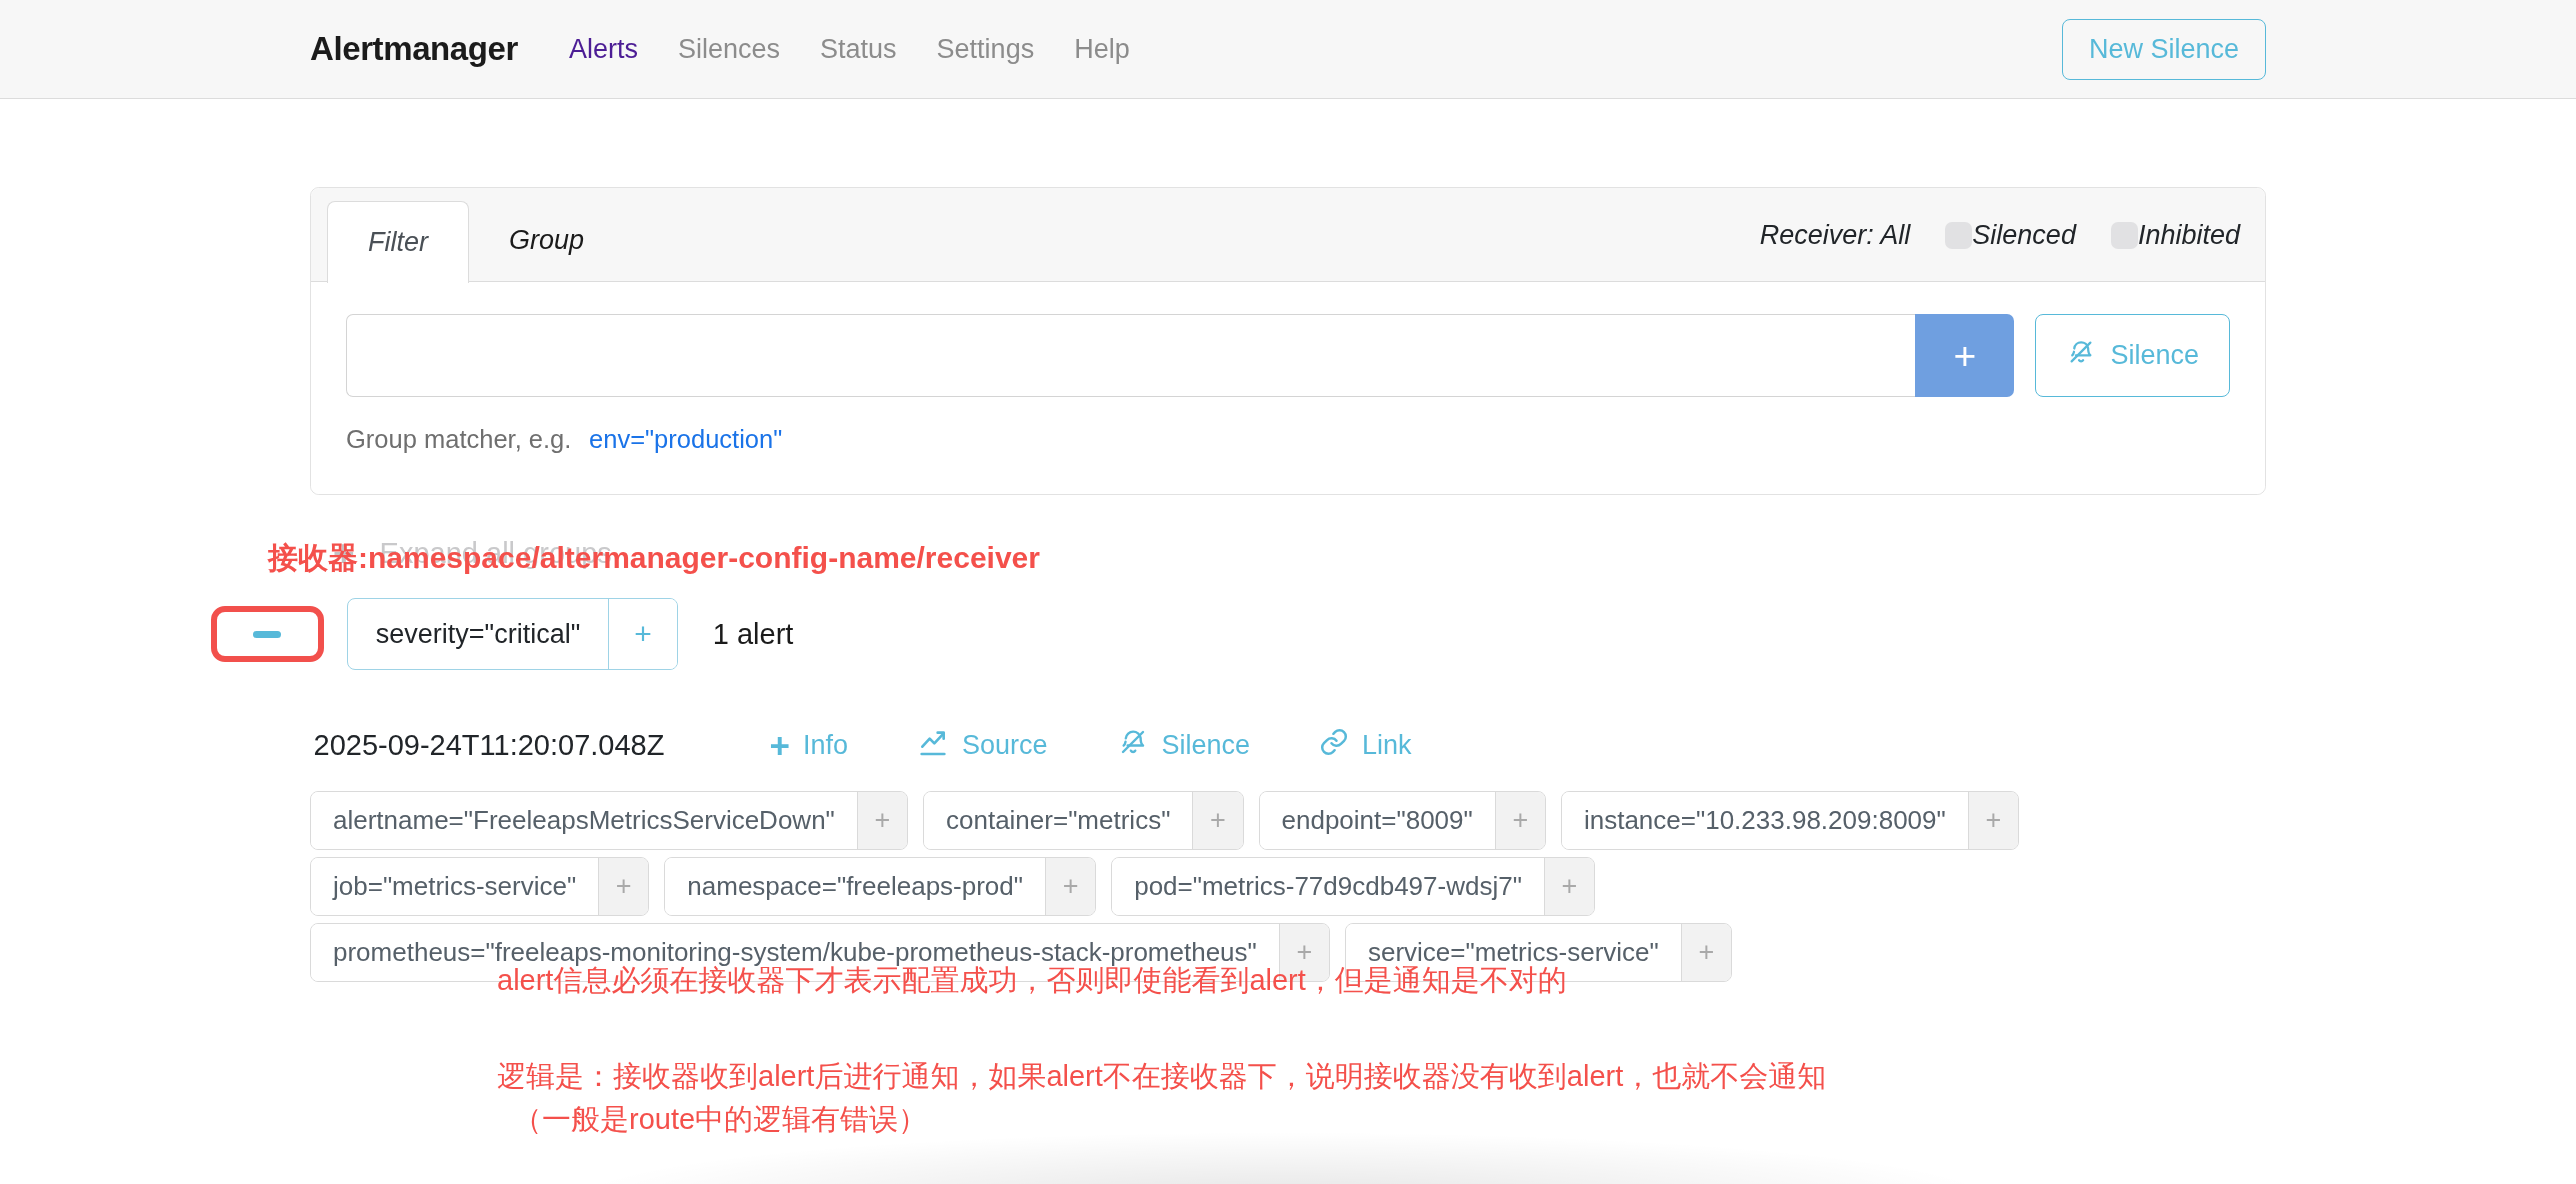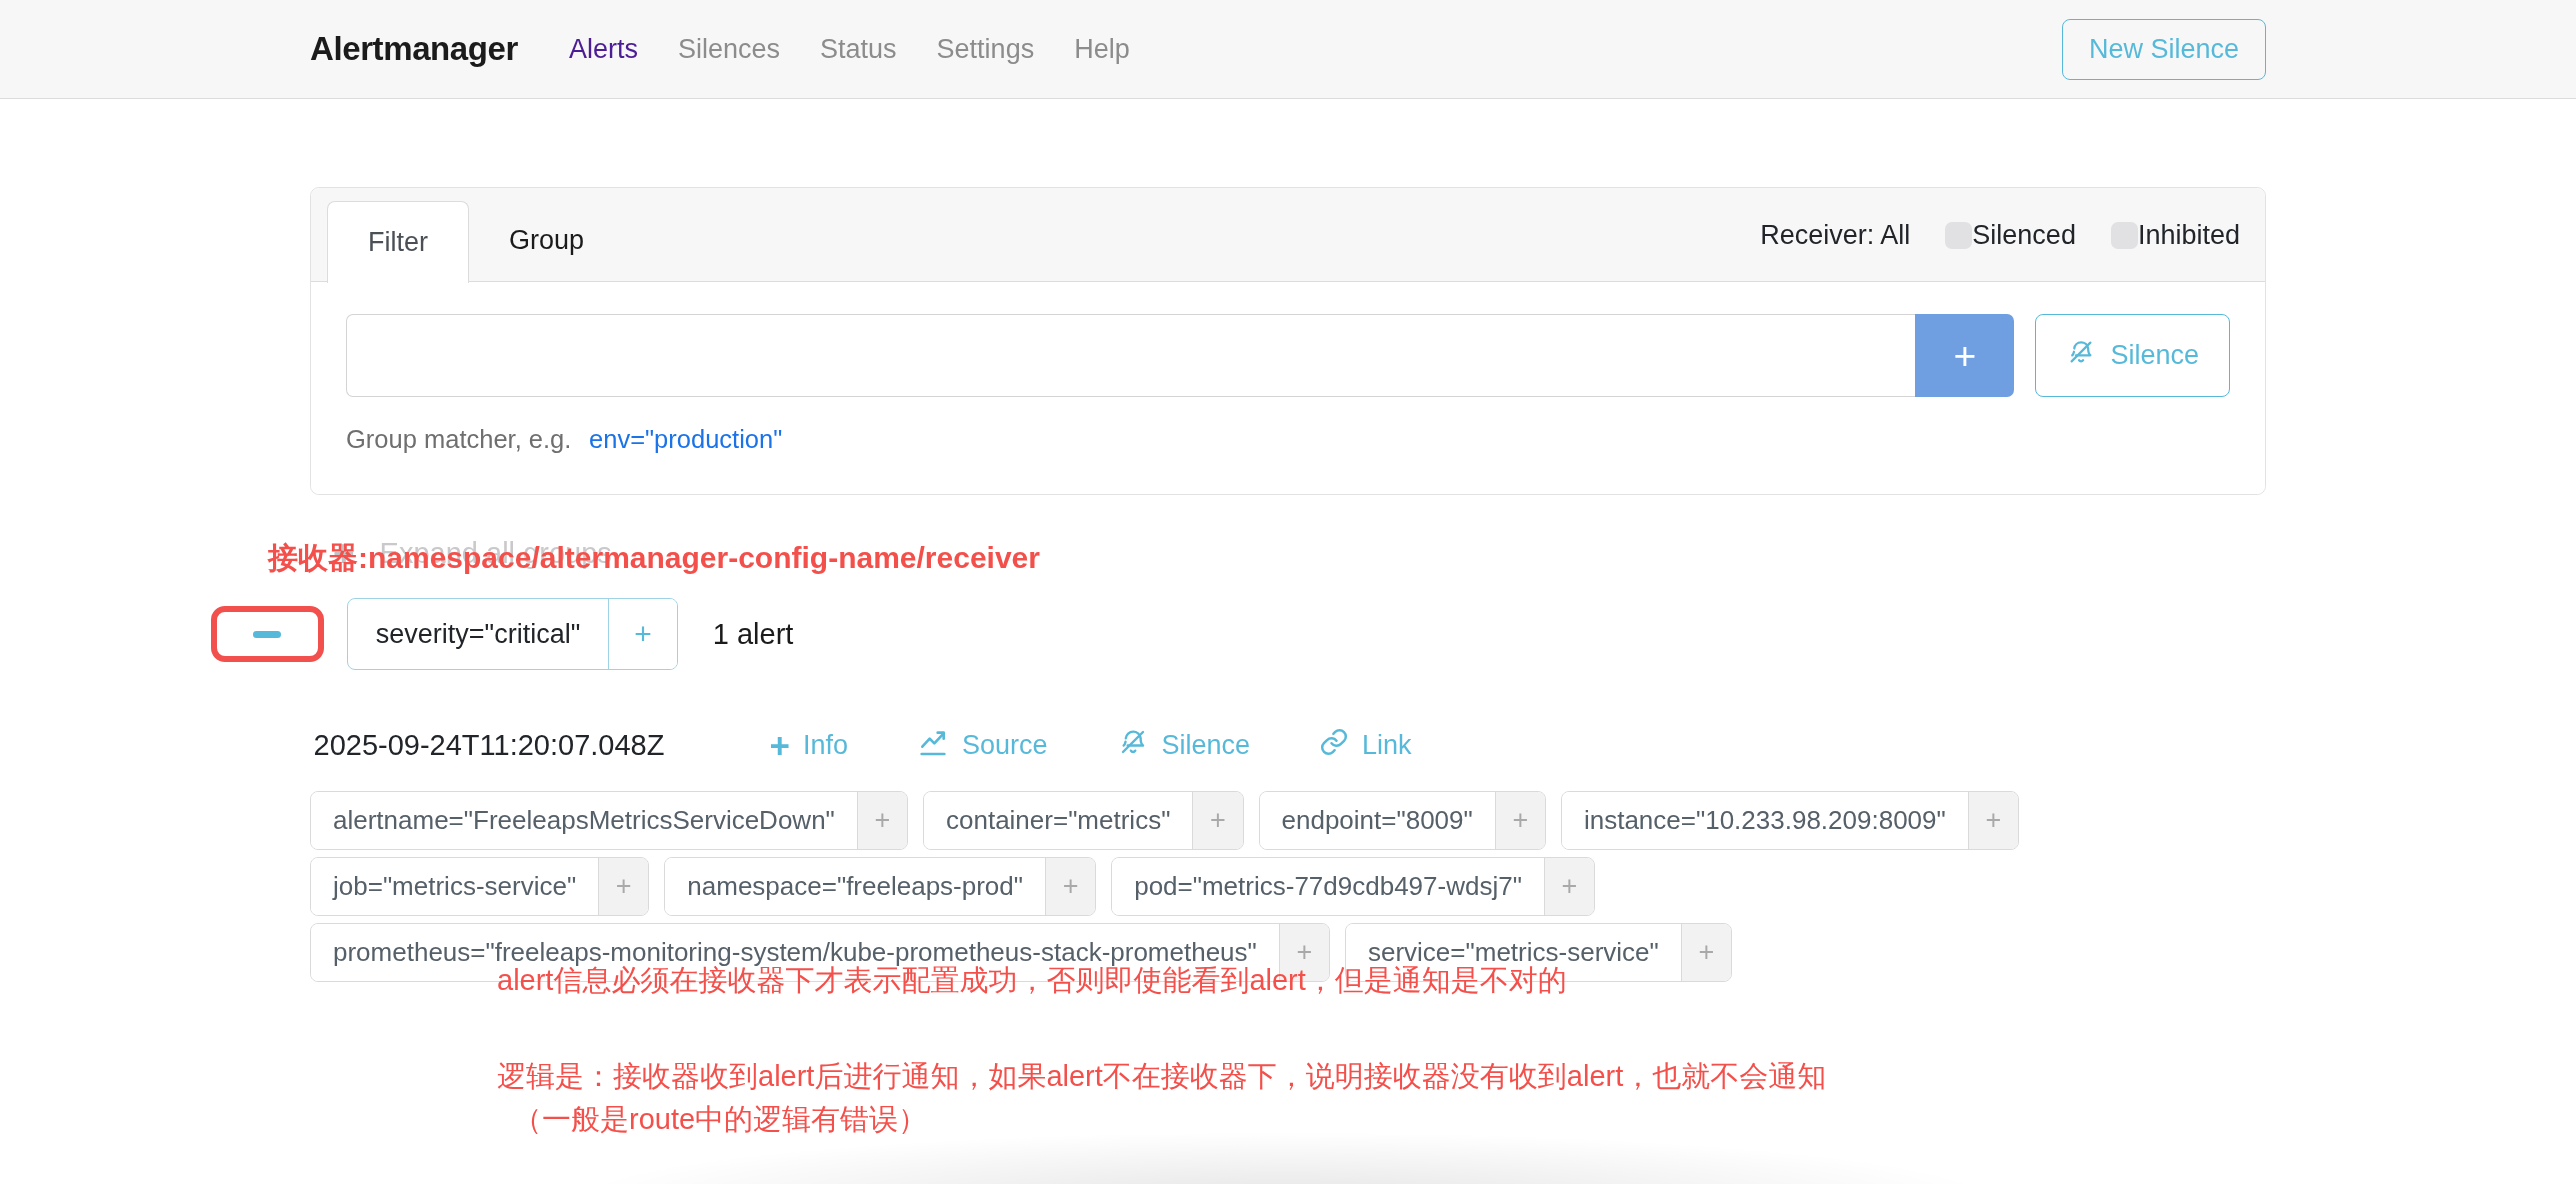--- a/index.html
+++ b/index.html
@@ -9,21 +9,21 @@
   
   .navbar{height:99px;background:#f7f7f7;border-bottom:1.8px solid #dcdcdc;display:flex;align-items:center;padding:0 310px;box-sizing:border-box;}
   .brand{font-size:33px;font-weight:700;color:#1b1b1b;margin-right:51px;letter-spacing:-0.4px;}
   .nav-list{display:flex;align-items:center;gap:40px;}
   .nav-link{font-size:27px;color:#8c8c8c;text-decoration:none;cursor:pointer;}
   .nav-link.active{color:#4c1d95;}
   .new-silence-btn{margin-left:auto;background:transparent;border:1.8px solid #57b9d9;color:#57b9d9;font-size:27px;border-radius:8px;padding:14px 26px;cursor:pointer;font-family:inherit;}
 
   
   .card{margin:88px 310px 0;border:1.8px solid #e2e2e2;border-radius:8.8px;}
-  .card-header{background:#f7f7f7;border-bottom:1.8px solid #dcdcdc;border-radius:8.8px 8.8px 0 0;display:flex;align-items:flex-end;padding:12.3px 25px 0 16px;}
+  .card-header{background:#f7f7f7;border-bottom:1.8px solid #dcdcdc;border-radius:8.8px 8.8px 0 0;display:flex;align-items:flex-end;padding:12.3px 25px 0 16px;font-style:italic;}
   .tab{font-size:27px;padding:25px 40px;cursor:pointer;}
   .tab.active{background:#fff;border:1.8px solid #dcdcdc;border-bottom:none;border-radius:8px 8px 0 0;margin-bottom:-1.8px;color:#4a5056;}
   .tab.inactive{color:#1b1b1b;}
   .header-controls{margin-left:auto;display:flex;align-items:center;gap:35px;align-self:center;padding-bottom:10.6px;}
   .receiver-label{font-size:27px;color:#212529;cursor:pointer;}
   .check-group{display:flex;align-items:center;cursor:pointer;}
   .checkbox{width:27px;height:27px;background:#e1e1e3;border-radius:7px;}
   .check-label{font-size:27px;color:#212529;}
   .card-body{background:#fff;border-radius:0 0 8.8px 8.8px;padding:32px 35px 40px;}
   .input-row{display:flex;align-items:stretch;height:83px;}

